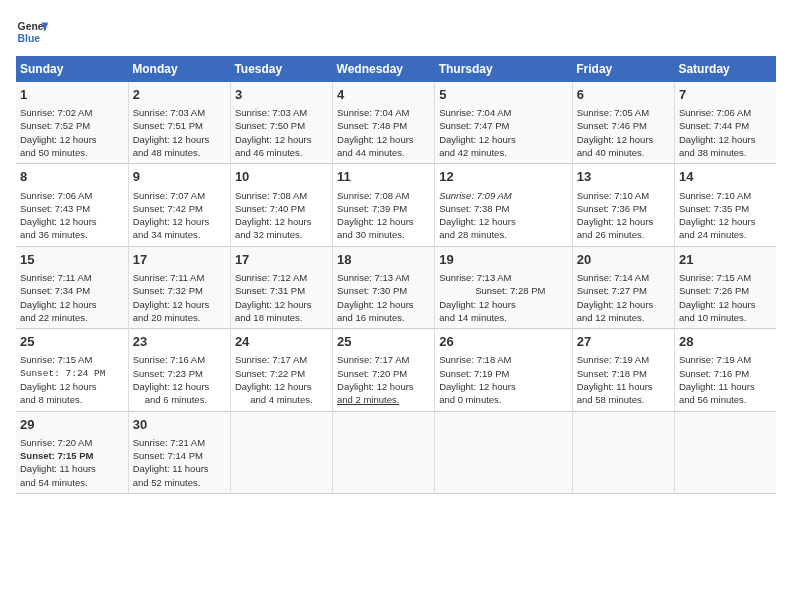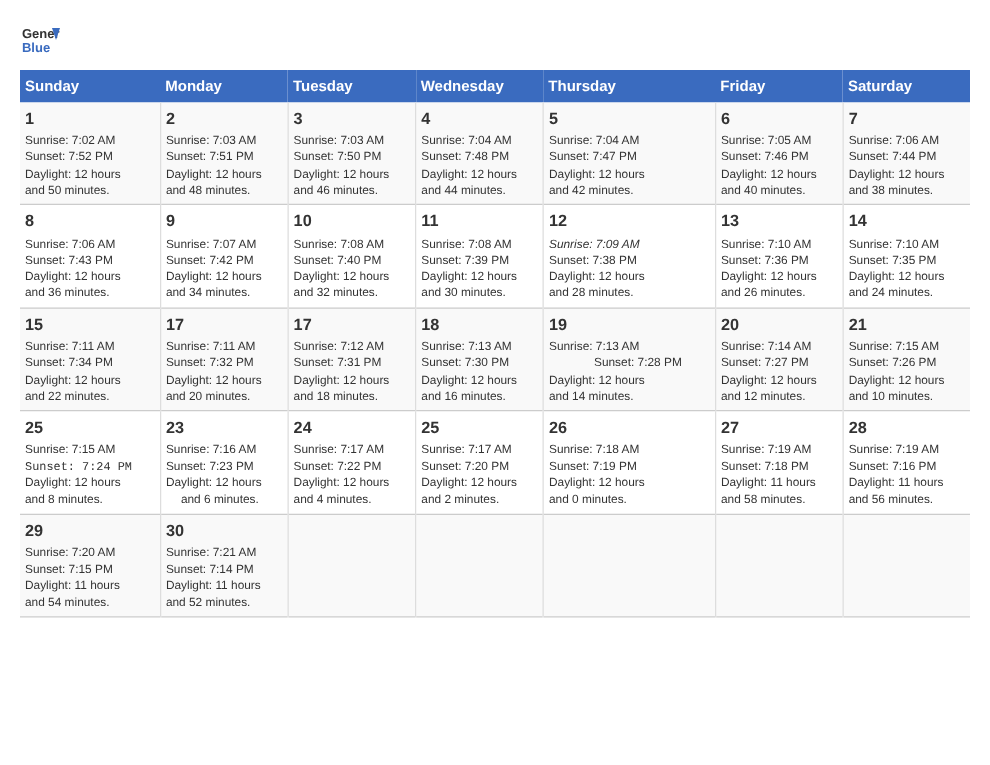--- a/index.html
+++ b/index.html
@@ -272,28 +272,28 @@
           <span style="display: block;">Sunrise: 7:16 AM</span>
           <span style="display: block;">Sunset: 7:23 PM</span>
           <span style="display: block;">Daylight: 12 hours</span>
           <span style="display: block; margin-left: 12px;">and 6 minutes.</span>
         </td>
         <td>
           <span class="day-num">24</span>
           <span style="display: block;">Sunrise: 7:17 AM</span>
           <span style="display: block;">Sunset: 7:22 PM</span>
           <span style="display: block;">Daylight: 12 hours</span>
-          <span style="display: block;">and 4 minutes.</span>
+          <span style="display: block; text-align: center;">and 4 minutes.</span>
         </td>
         <td>
           <span class="day-num">25</span>
           <span style="display: block;">Sunrise: 7:17 AM</span>
           <span style="display: block;">Sunset: 7:20 PM</span>
           <span style="display: block;">Daylight: 12 hours</span>
-          <span style="display: block;">and 2 minutes.</span>
+          <span style="display: block; text-decoration: underline;">and 2 minutes.</span>
         </td>
         <td>
           <span class="day-num">26</span>
           <span style="display: block;">Sunrise: 7:18 AM</span>
           <span style="display: block;">Sunset: 7:19 PM</span>
           <span style="display: block;">Daylight: 12 hours</span>
           <span style="display: block;">and 0 minutes.</span>
         </td>
         <td>
           <span class="day-num">27</span>
@@ -307,21 +307,21 @@
           <span style="display: block;">Sunrise: 7:19 AM</span>
           <span style="display: block;">Sunset: 7:16 PM</span>
           <span style="display: block;">Daylight: 11 hours</span>
           <span style="display: block;">and 56 minutes.</span>
         </td>
       </tr>
       <tr>
         <td>
           <span class="day-num">29</span>
           <span style="display: block;">Sunrise: 7:20 AM</span>
-          <span style="display: block;">Sunset: 7:15 PM</span>
+          <span style="display: block; font-weight: bold;">Sunset: 7:15 PM</span>
           <span style="display: block;">Daylight: 11 hours</span>
           <span style="display: block;">and 54 minutes.</span>
         </td>
         <td>
           <span class="day-num">30</span>
           <span style="display: block;">Sunrise: 7:21 AM</span>
           <span style="display: block;">Sunset: 7:14 PM</span>
           <span style="display: block;">Daylight: 11 hours</span>
           <span style="display: block;">and 52 minutes.</span>
         </td>

